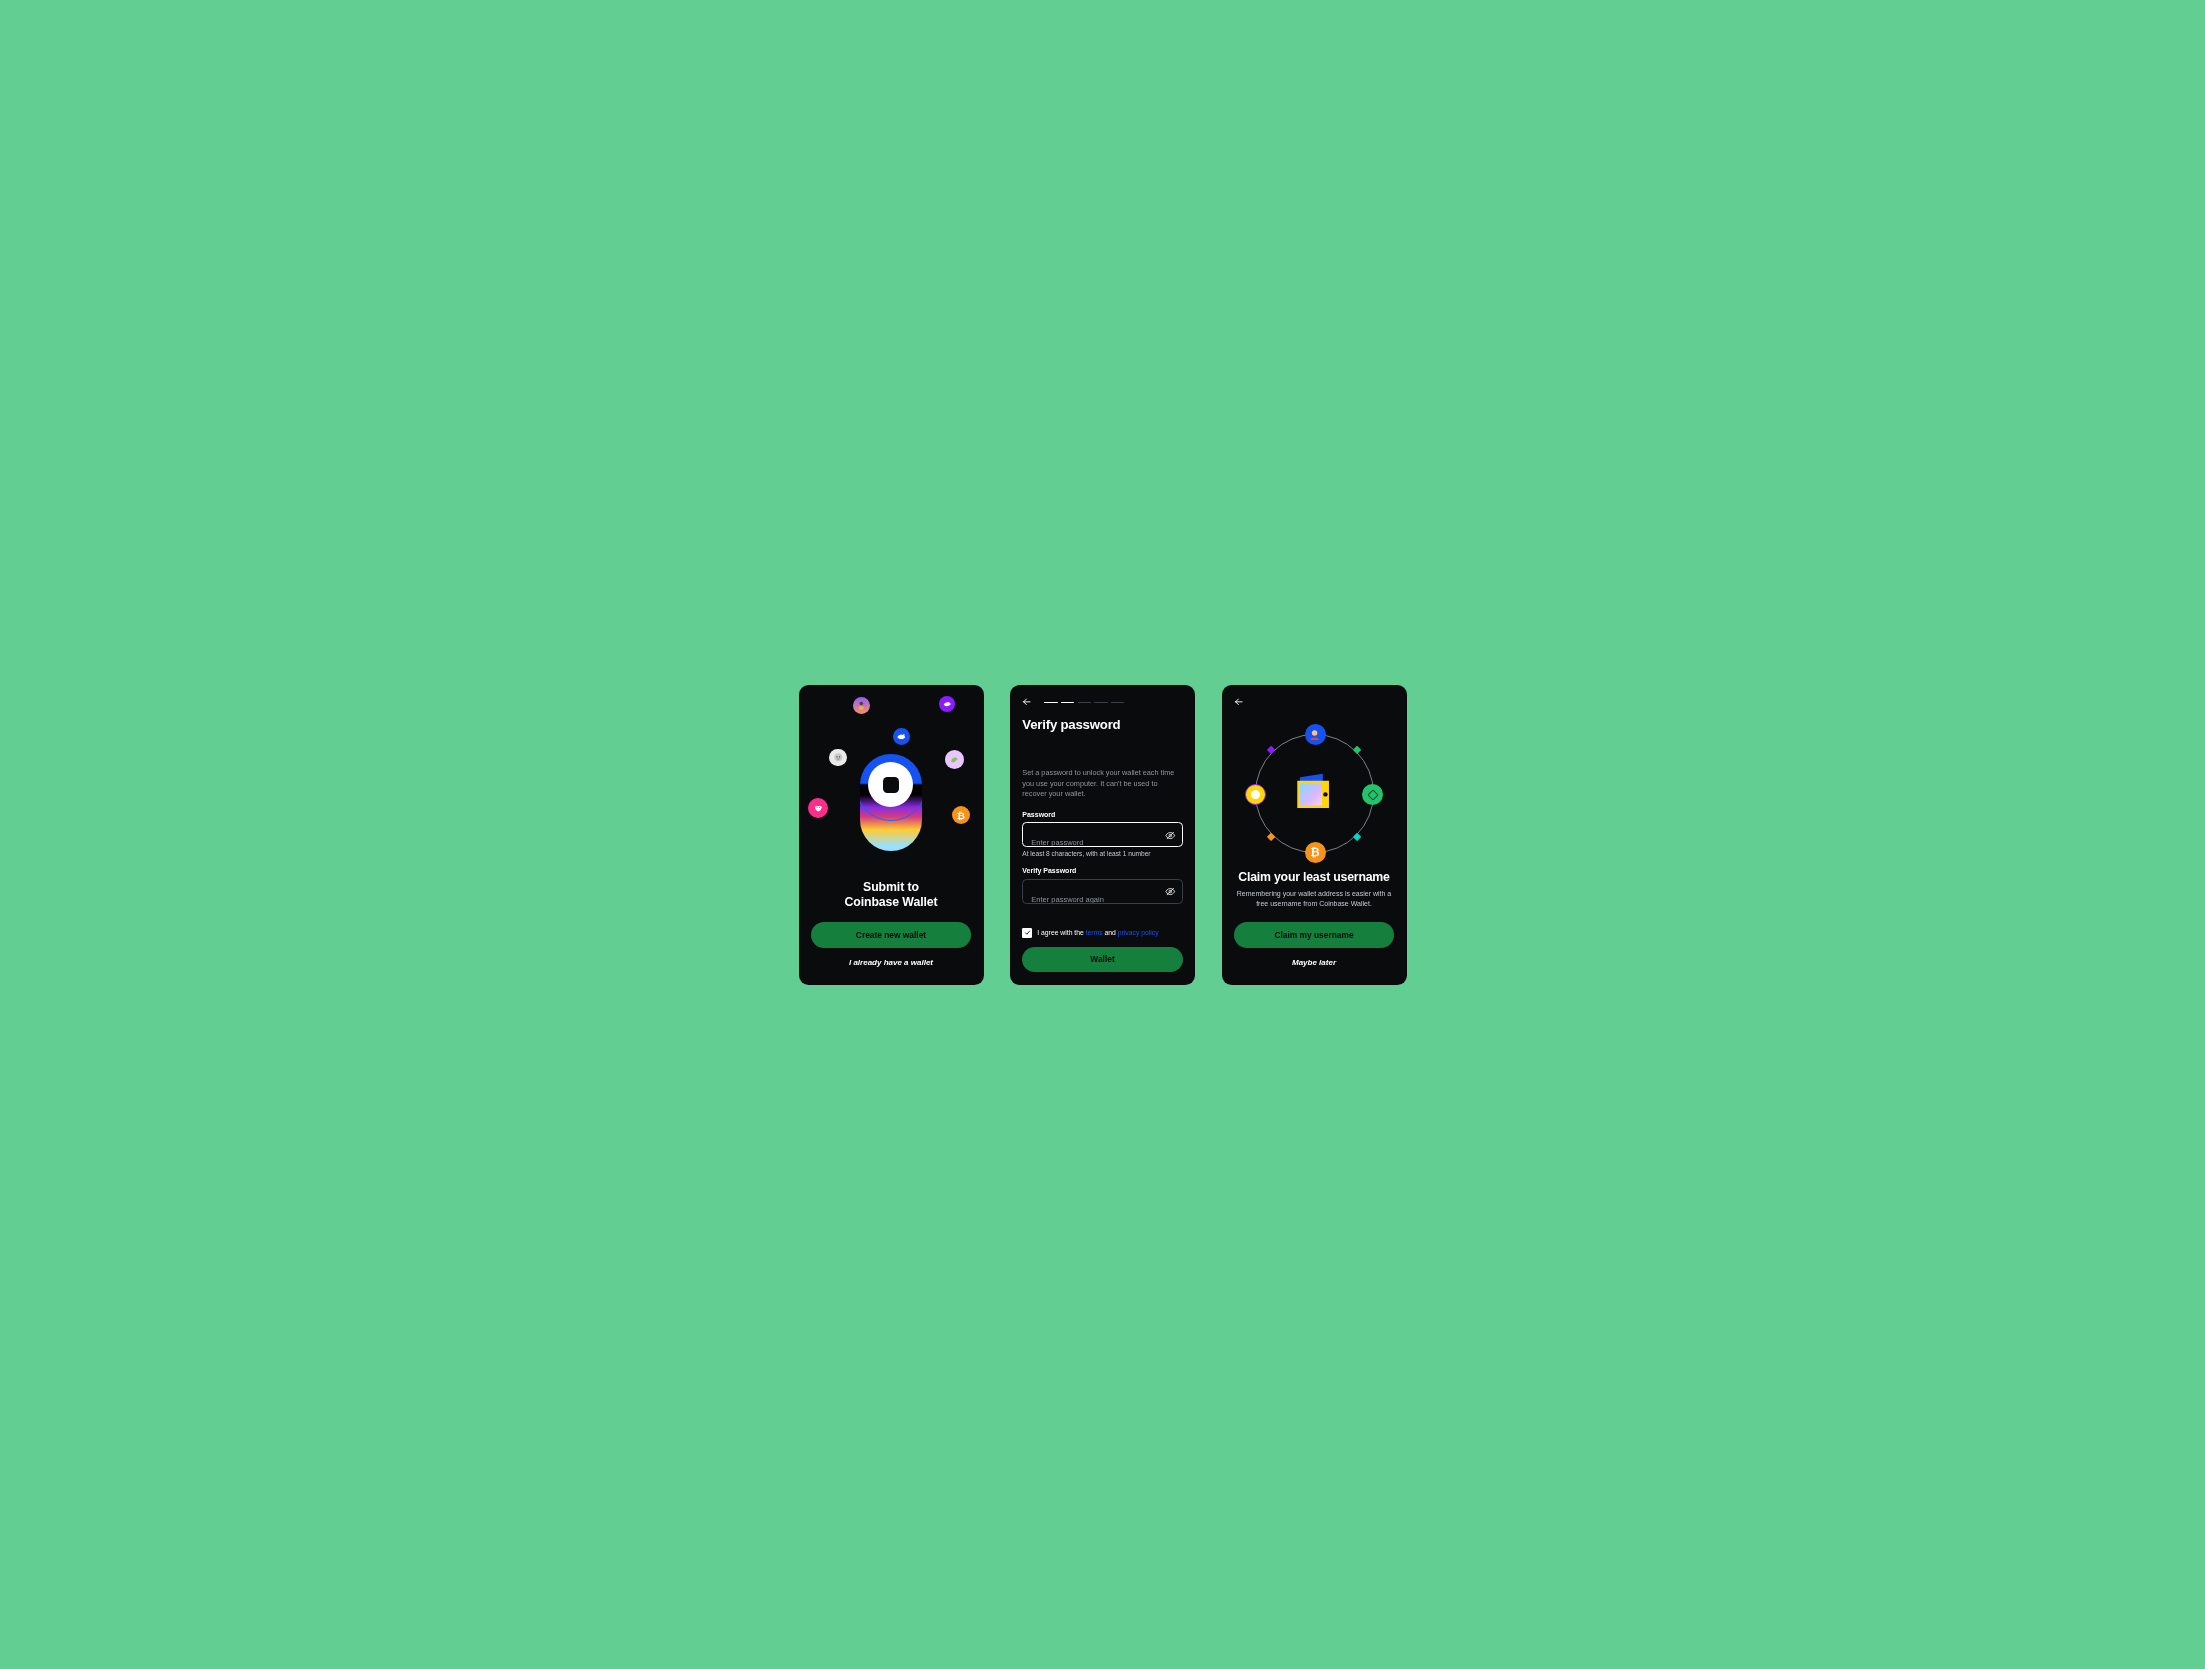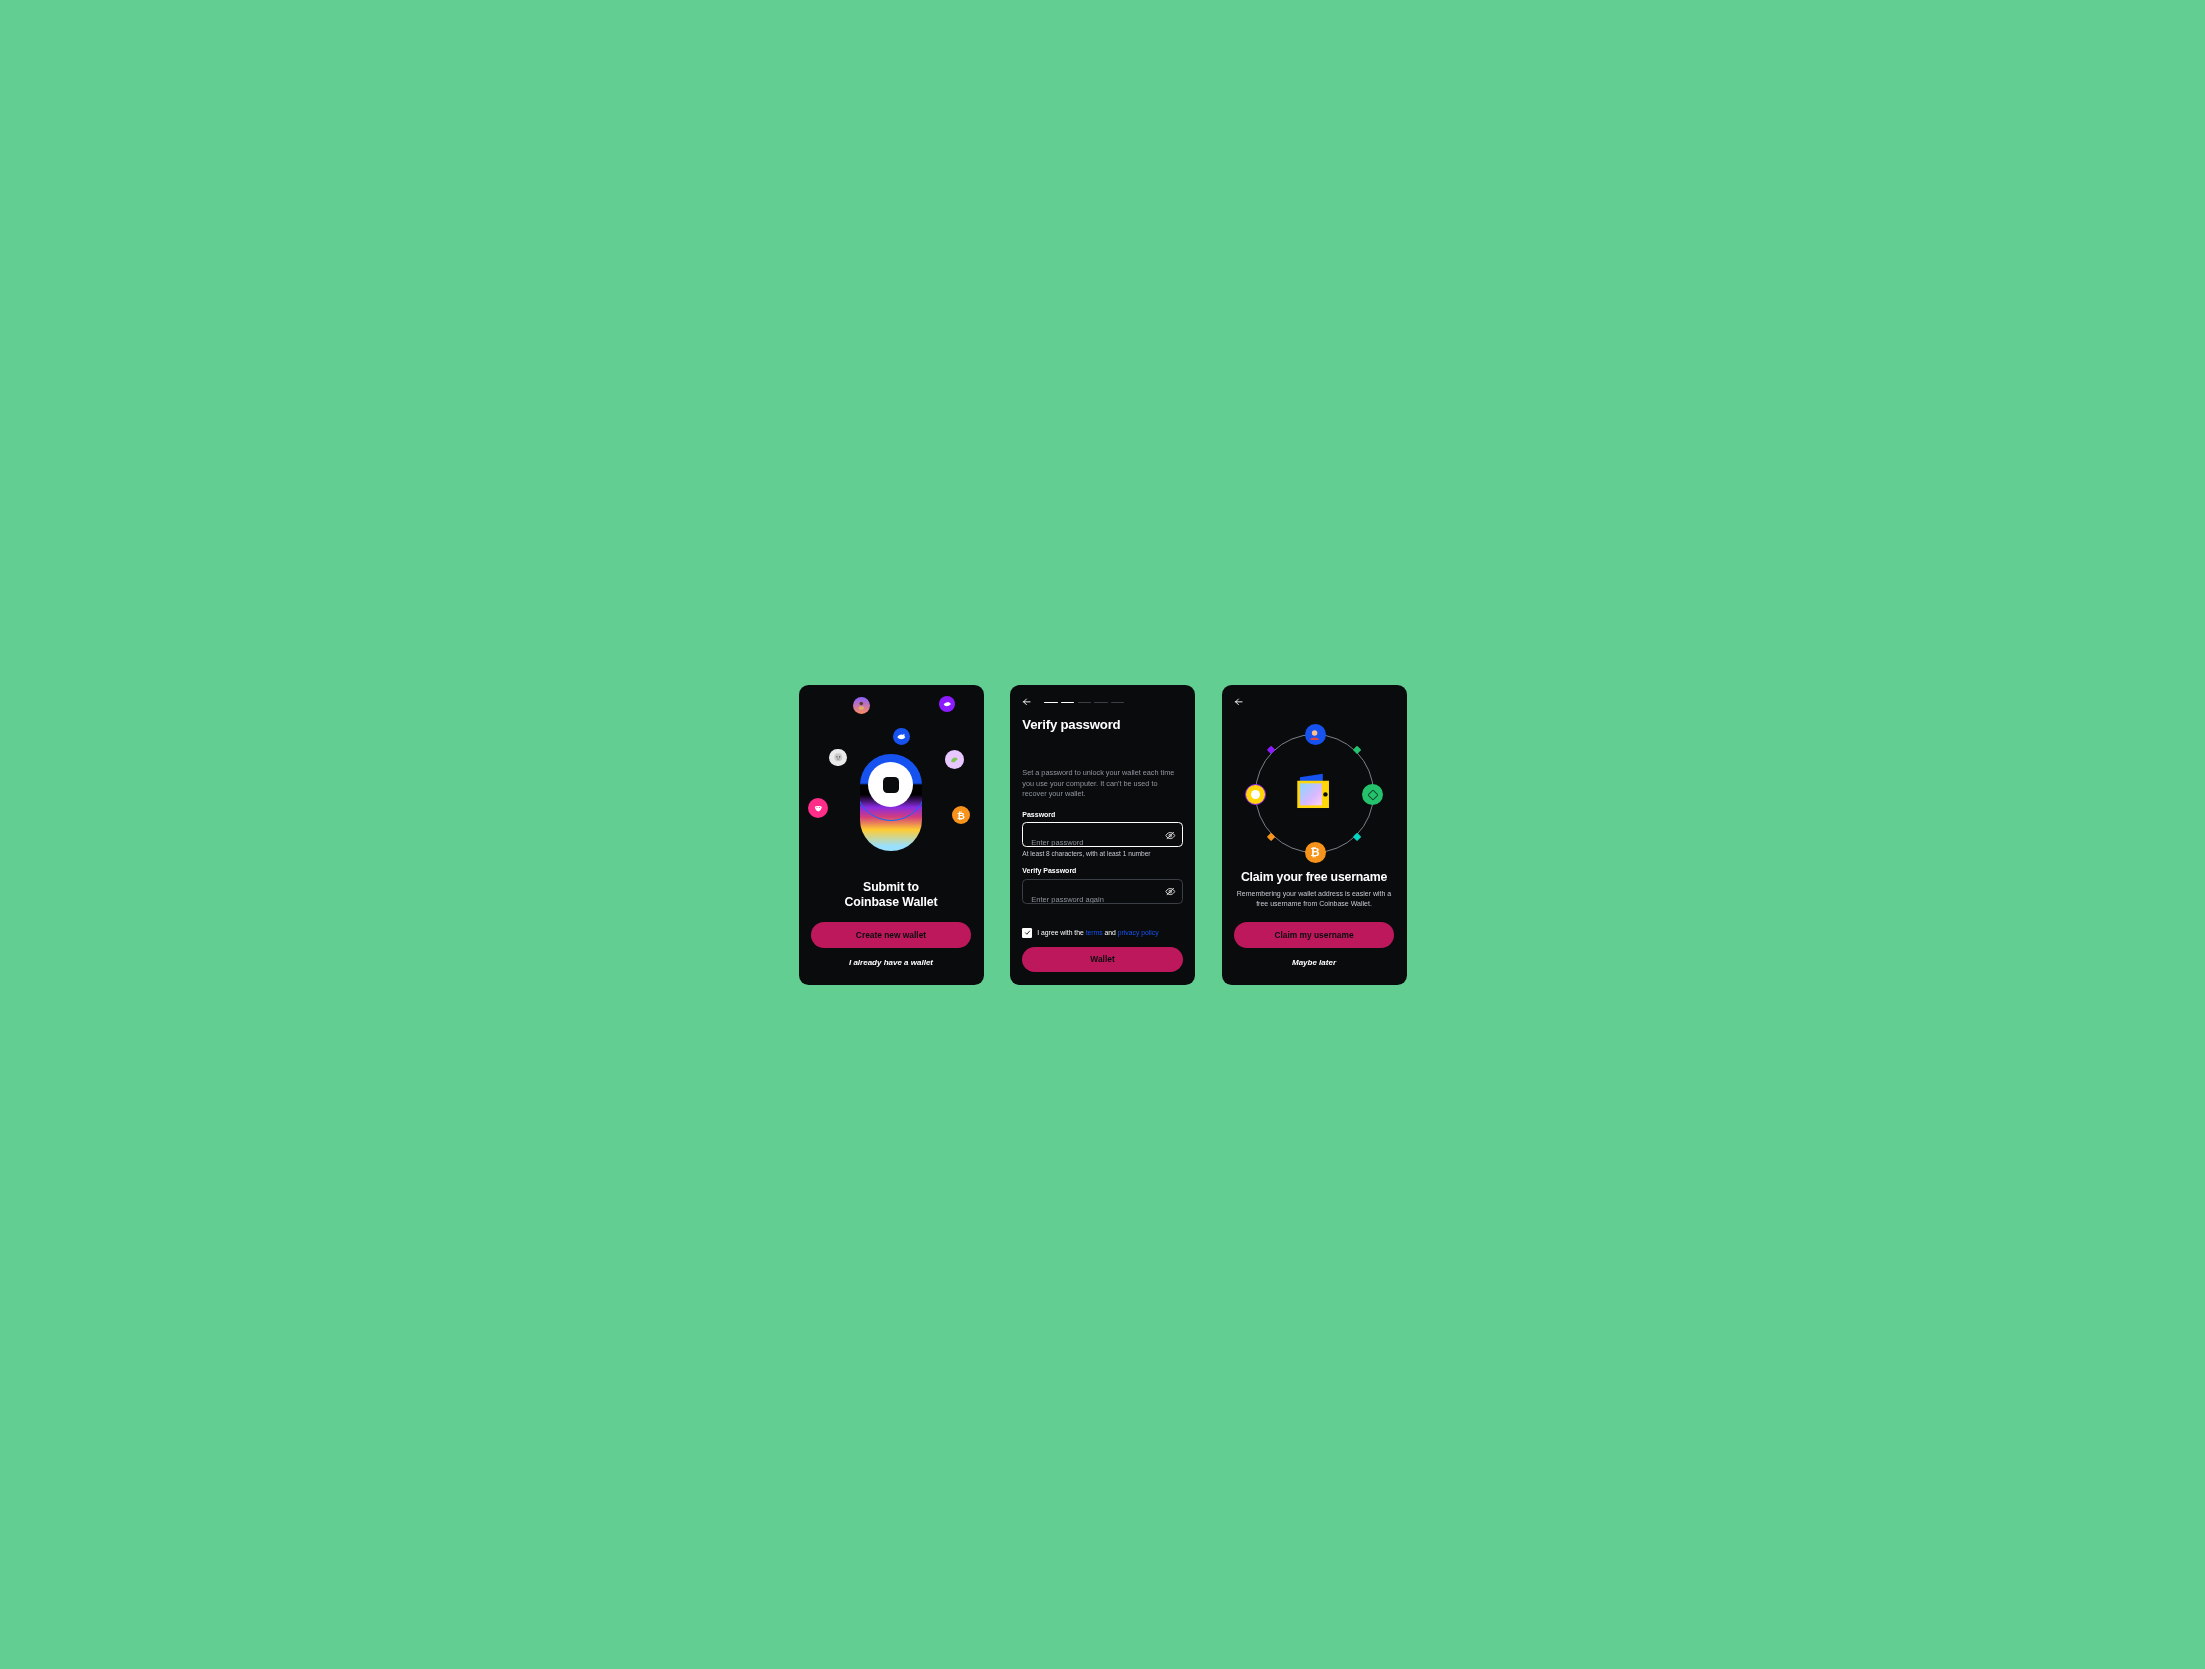--- a/index.html
+++ b/index.html
@@ -22,21 +22,21 @@
     color: #fff;
     padding: 12.3px;
     display: flex;
     flex-direction: column;
     position: relative;
     overflow: hidden;
   }
 
   
   .btn-primary {
-    background: #be185d;
+    background: #15803d;
     color: #0a0b0d;
     border: none;
     border-radius: 17.6px;
     height: 25.6px;
     font-size: 8.4px;
     font-weight: 600;
     width: 100%;
     cursor: pointer;
   }
   .btn-text {
@@ -411,19 +411,19 @@
               <stop offset="100%" stop-color="#ffd1f2"></stop>
             </linearGradient>
           </defs>
           <circle cx="76" cy="47" r="5" fill="#0a0b0d"></circle>
         </svg>
       </div>
     </div>
   </div>
 
   <div class="center-text">
-    <h1 class="h1-center">Claim your free username</h1>
+    <h1 class="h1-center">Claim your least username</h1>
     <p class="sub-center">Remembering your wallet address is easier with a free username from Coinbase Wallet.</p>
   </div>
   <button class="btn-primary">Claim my username</button>
   <button class="btn-text" style="margin-top:6.2px;">Maybe later</button>
 </div>
 
 
 </body></html>

